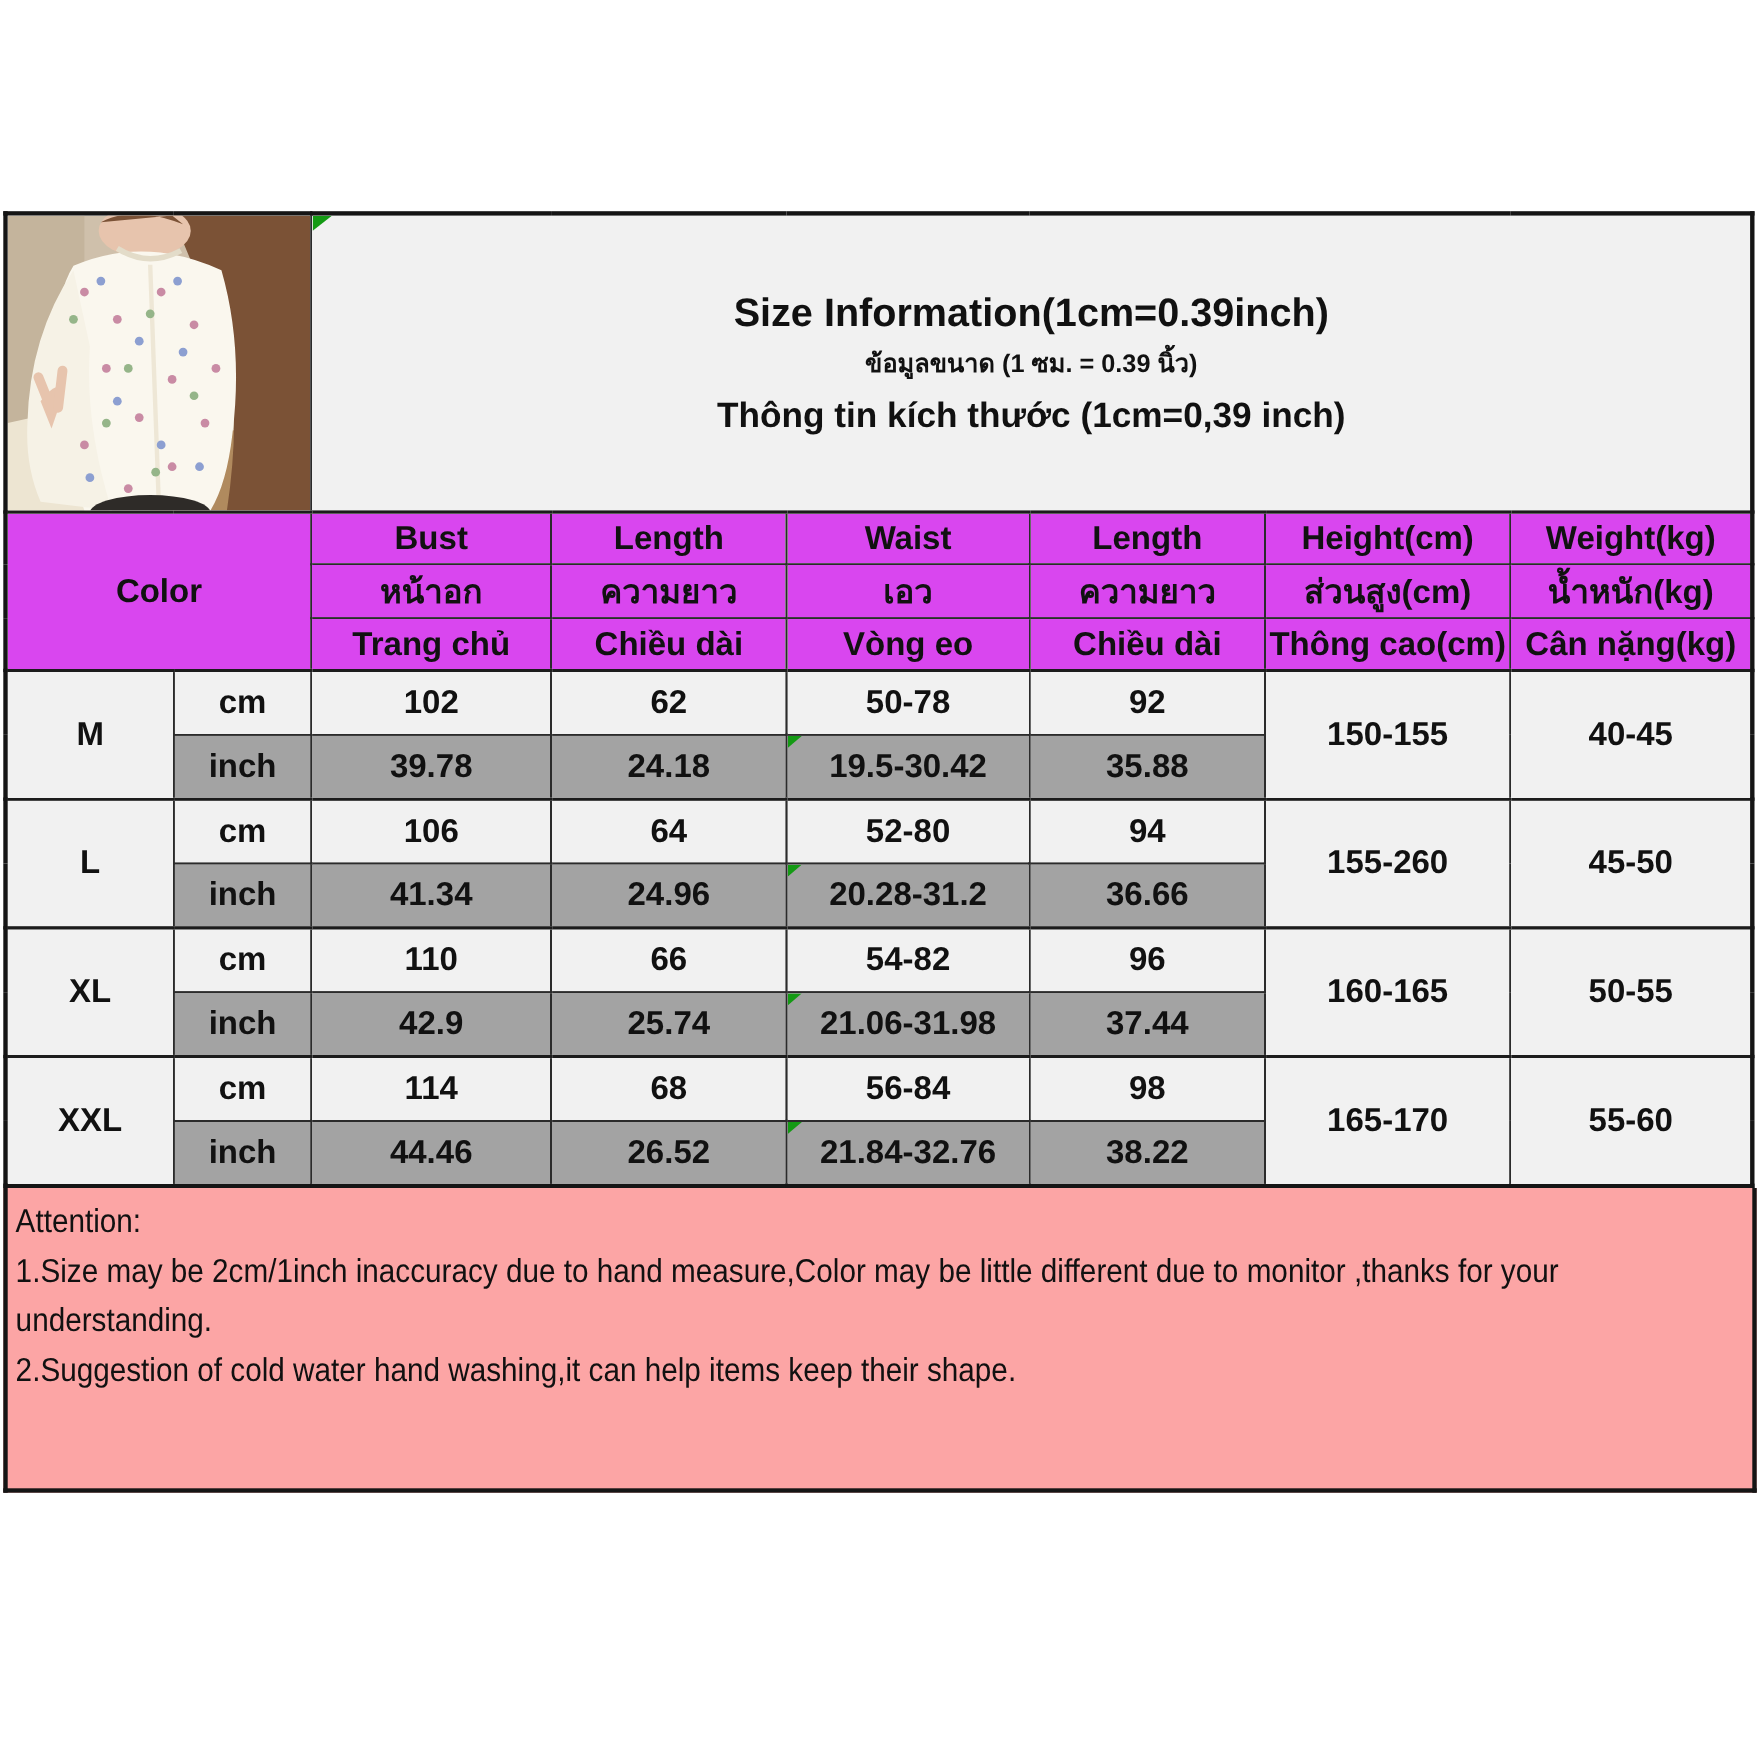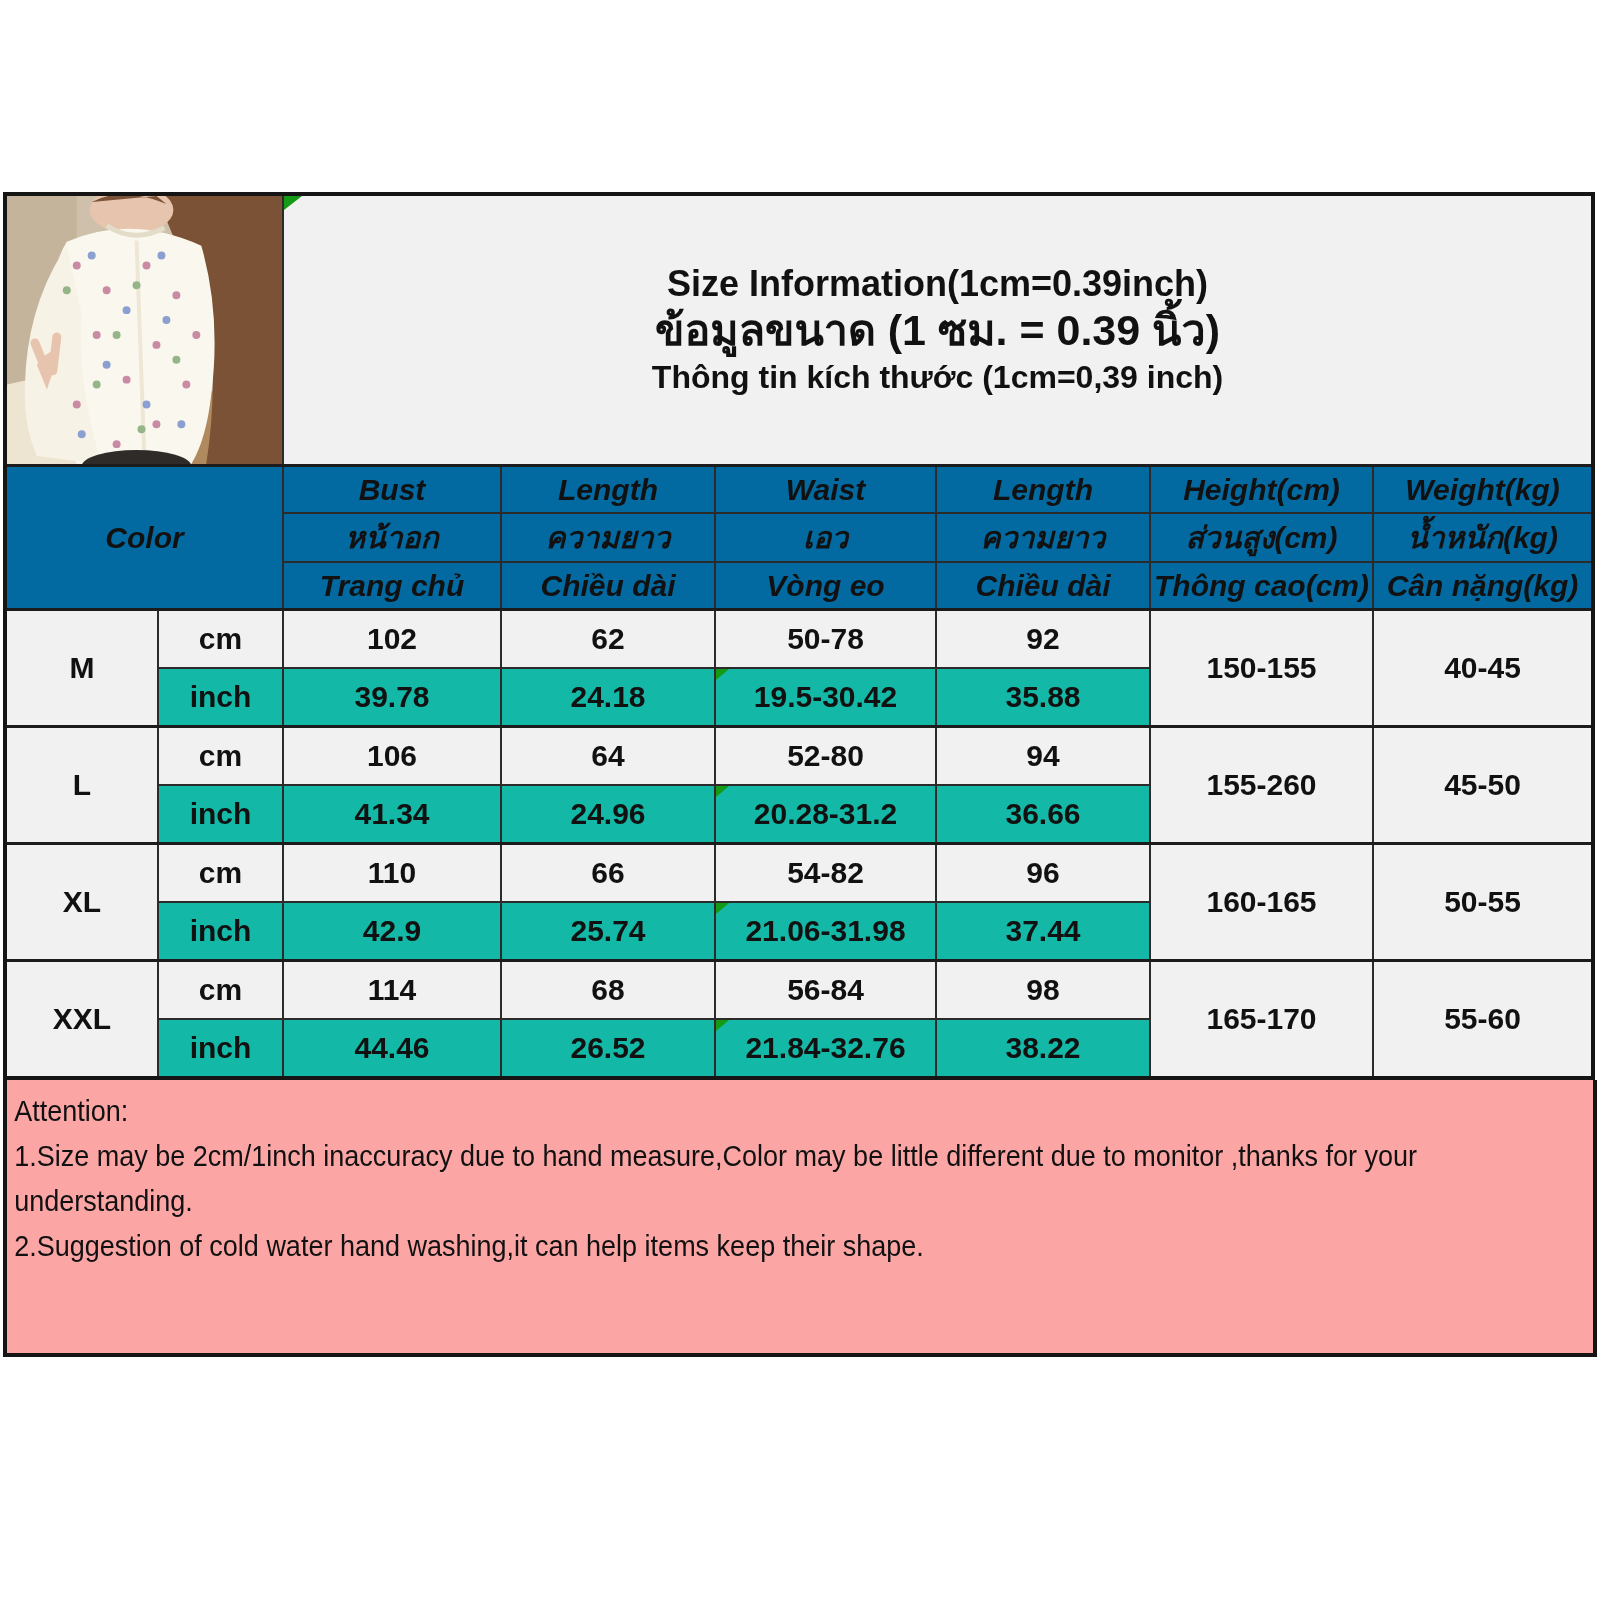--- a/index.html
+++ b/index.html
@@ -12,41 +12,41 @@
   table.size-chart{
     border-collapse:collapse;table-layout:fixed;width:1304px;
     border:4px solid #151515;
   }
   table.size-chart td{
     border:2px solid #2b2b2b;text-align:center;vertical-align:middle;
     padding:0;position:relative;overflow:hidden;
     font-weight:bold;font-size:30px;
   }
   tr.r-img td{height:268px;}
-  tr.r-hdr td{height:45px;background:#0369a1;font-style:italic;}
+  tr.r-hdr td{height:45px;background:#d946ef;}
   tr.r-body td{height:56px;}
   tr.group-start td{border-top:3px solid #1c1c1c;}
   tr.r-hdr-mid td{border-top-width:2px;border-bottom-width:2px;margin-top:25px;}
 
   td.photo-cell{background:#ffffff;padding:4px;}
   td.photo-cell svg{display:block;width:100%;height:268px;}
 
   td.title-cell{background:#f1f1f1;font-weight:bold;}
   .title-line{line-height:47px;}
   .title-en{font-size:36px;}
-  .title-th{font-size:43px;}
+  .title-th{font-size:23px;}
   .title-vi{font-size:32px;}
 
   td.size-corner{background:#d7d7d7;font-size:54px;font-weight:bold;}
   td.hdr-th{font-size:28px;}
   td.hdr-vi{font-size:30px;}
 
   td.size-label{background:#d7d7d7;font-size:31px;}
   tr.r-cm td{background:#f1f1f1;}
-  tr.r-inch td{background:#14b8a6;}
+  tr.r-inch td{background:#a3a3a3;}
   td.merged{background:#f1f1f1 !important;}
 
   .tri{
     position:absolute;top:0;left:0;width:13px;height:11px;
     background:#149a14;clip-path:polygon(0 0,100% 0,0 100%);
   }
   .tri-big{width:18px;height:14px;}
 
   .attention{
     border:4px solid #151515;border-top:none;background:#fca5a5;

